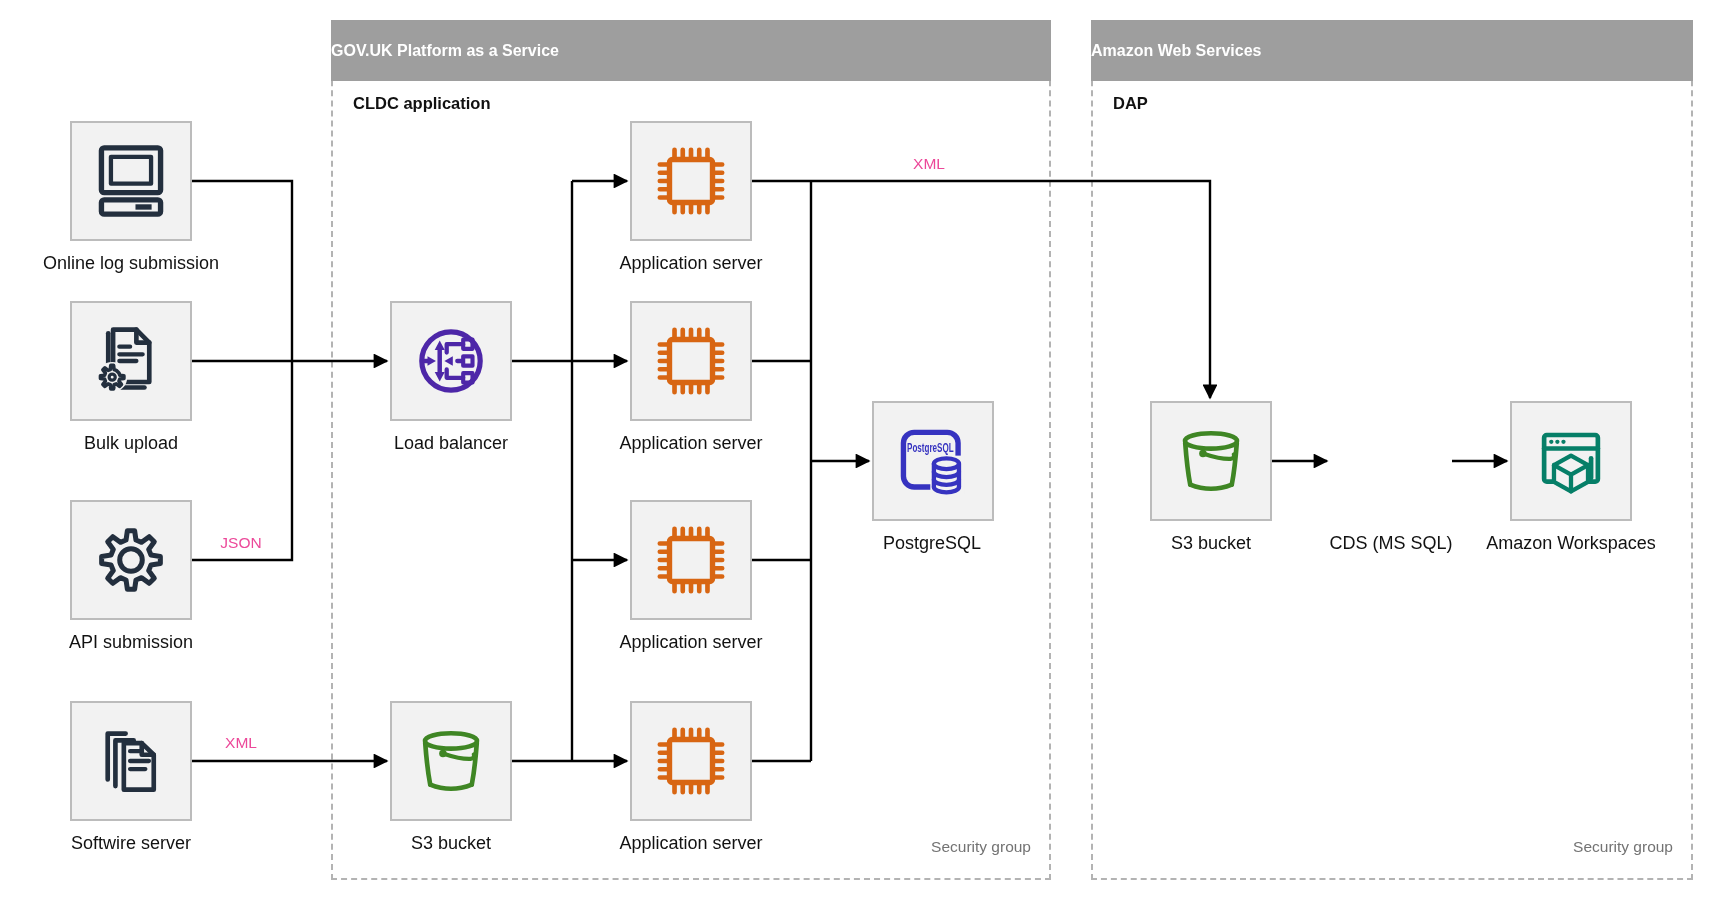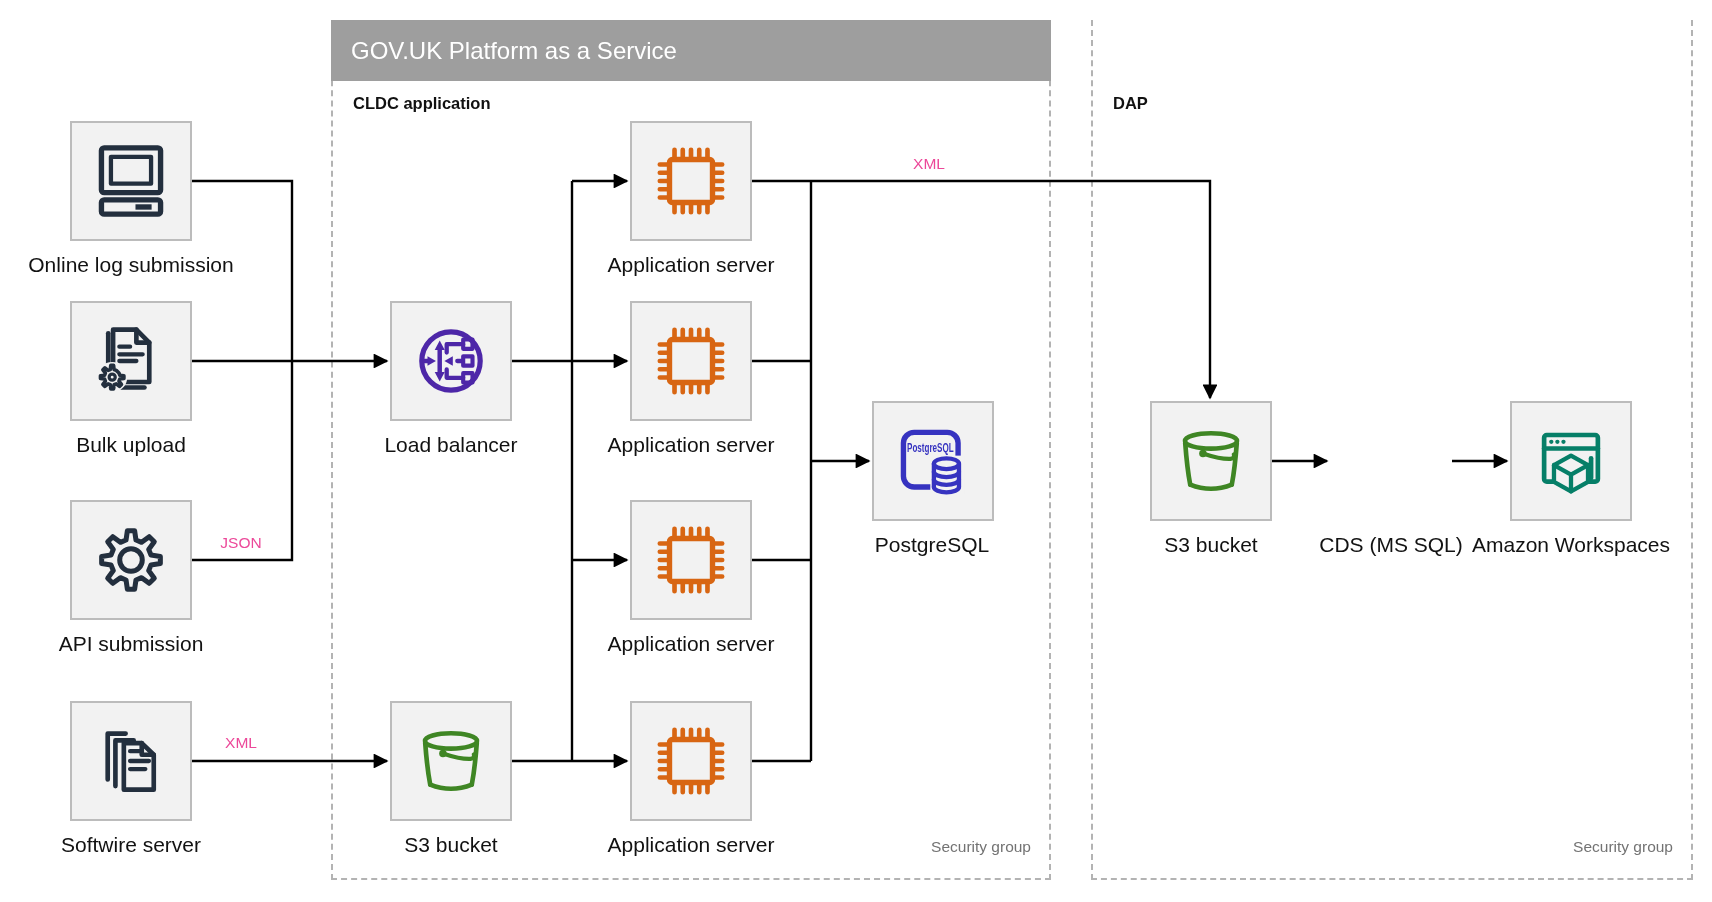--- a/index.html
+++ b/index.html
@@ -1,47 +1,50 @@
 <!DOCTYPE html>
 <html><head>
 <meta charset="utf-8">
 <title>Diagram</title>
 <style>
   html,body{margin:0;padding:0;background:#ffffff;}
   .canvas{position:relative;width:1712px;height:902px;background:#ffffff;
           font-family:"Liberation Sans",sans-serif;overflow:hidden;}
   .container{position:absolute;border:2px dashed #b3b3b3;border-top:none;box-sizing:border-box;}
   .container-bar{position:absolute;left:-2px;right:-2px;top:0;height:61px;background:#9e9e9e;}
-  .container-title{color:#ffffff;font-weight:normal;font-size:24px;line-height:61px;padding-left:20px;
+  .container-title{color:#ffffff;font-weight:bold;font-size:16px;line-height:61px;
                    white-space:nowrap;}
   .container-subtitle{position:absolute;left:20px;top:74px;font-weight:bold;font-size:16.5px;color:#111111;}
   .security-label{position:absolute;right:18px;bottom:22px;font-size:15.5px;color:#737373;}
   .node{position:absolute;width:122px;height:120px;box-sizing:border-box;background:#f2f2f2;
         border:2px solid #bcbcbc;display:flex;align-items:center;justify-content:center;}
   .node svg{display:block;}
-  .nlabel{position:absolute;width:220px;text-align:center;font-size:21px;color:#121212;white-space:nowrap;}
+  .nlabel{position:absolute;width:220px;text-align:center;font-size:18px;color:#121212;white-space:nowrap;}
   .elabel{position:absolute;width:100px;text-align:center;font-size:15.5px;color:#ec4899;}
   .connectors{position:absolute;left:0;top:0;pointer-events:none;}
   .connectors path{fill:none;stroke:#000000;stroke-width:2.4px;}
   svg text{font-family:"Liberation Sans",sans-serif;font-weight:bold;}
 </style>
 </head>
 <body>
 
 <div class="canvas">
 
   <div class="container" style="left:331px;top:20px;width:720px;height:860px;">
     <div class="container-bar">
       <div class="container-title">GOV.UK Platform as a Service</div>
     </div>
     <div class="container-subtitle">CLDC application</div>
     <div class="security-label">Security group</div>
   </div>
 
   <div class="container" style="left:1091px;top:20px;width:602px;height:860px;">
+    <div class="container-bar">
+      <div class="container-title">Amazon Web Services</div>
+    </div>
     <div class="container-subtitle">DAP</div>
     <div class="security-label">Security group</div>
   </div>
 
   <svg class="connectors" width="1712" height="902" viewBox="0 0 1712 902">
     <defs>
       <marker id="ah" viewBox="0 0 10 10" refX="9" refY="5" markerWidth="7" markerHeight="6.2" orient="auto">
         <path d="M0,0 L10,5 L0,10 Z" style="fill:#000;stroke:none"></path>
       </marker>
     </defs>

